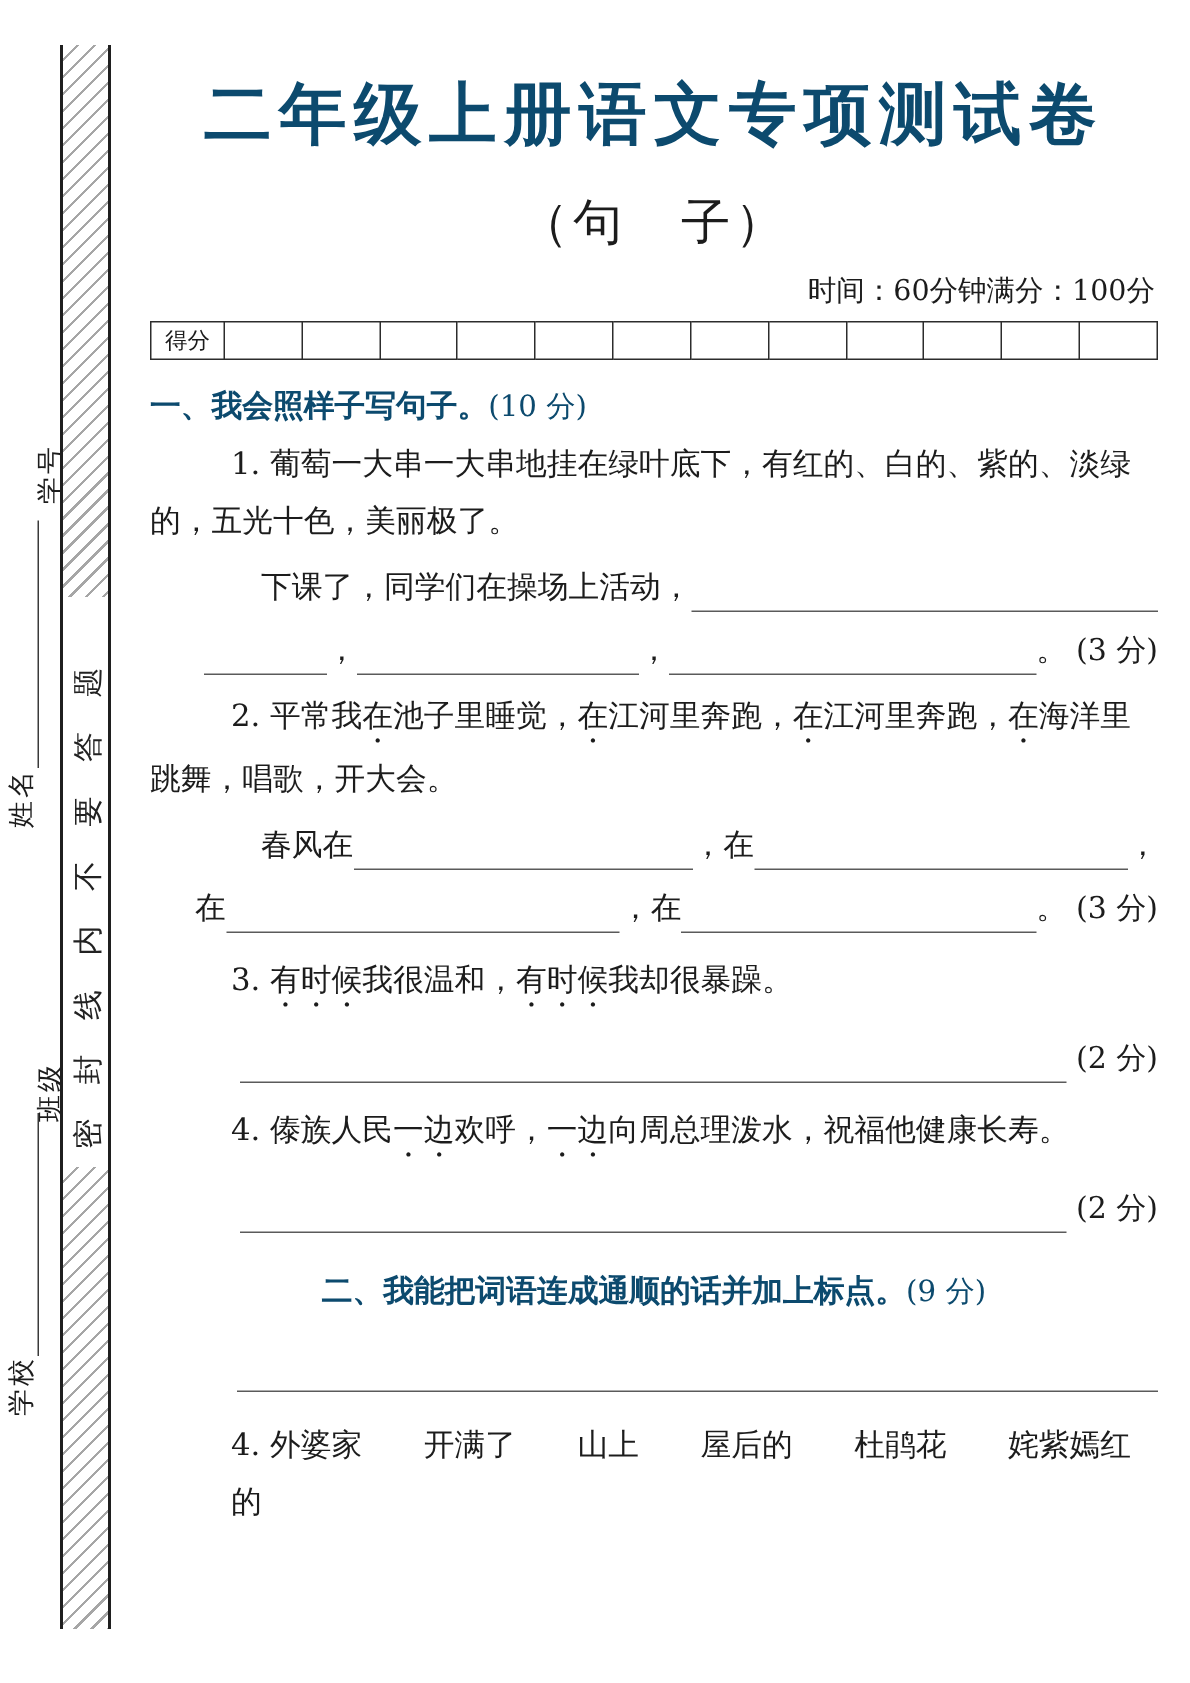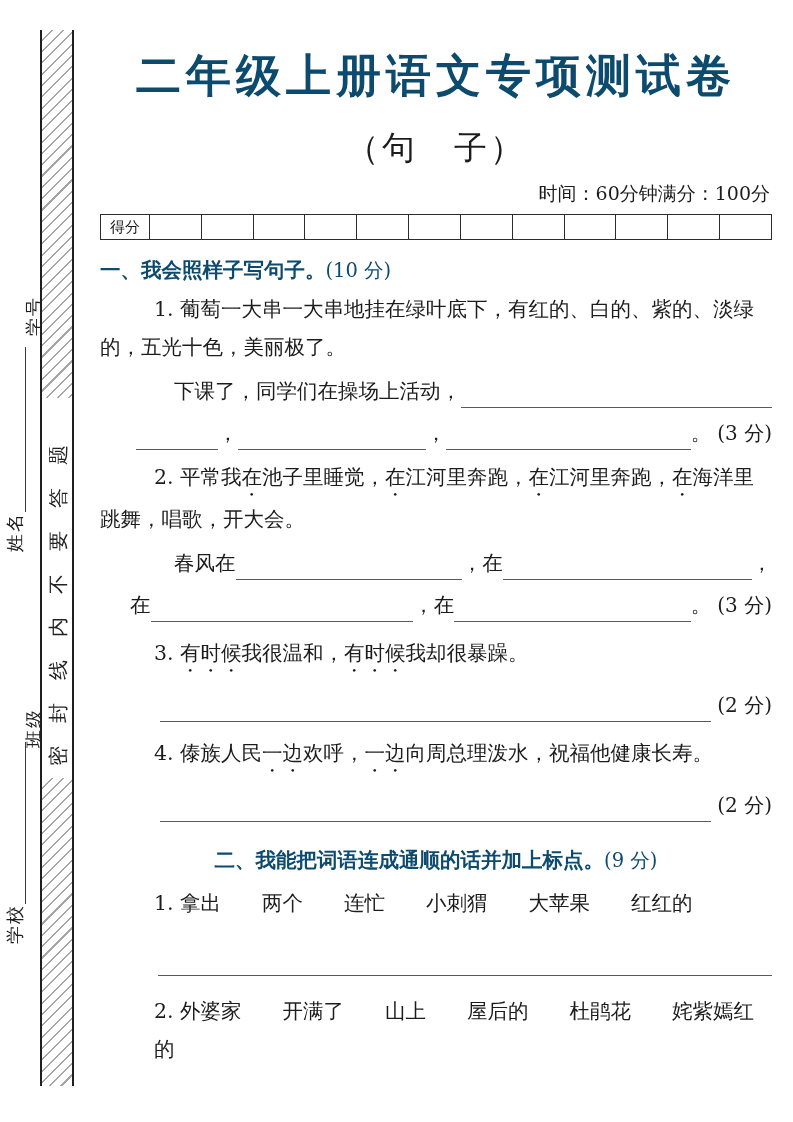--- a/index.html
+++ b/index.html
@@ -150,23 +150,22 @@
   <p class="para" style="margin-top:12px;"><span>4. 傣族人民</span><span class="em-dot">一边</span><span>欢呼，</span><span class="em-dot">一边</span><span>向周总理泼水，祝福他健康长寿。</span></p>
   <div class="ansrow pad60" style="margin-top:8px;">
     <span class="wl"></span>
     <span class="pts2">(2 分)</span>
   </div>
 
   <div class="sec-h" style="margin-top:24px;text-align:center;">
     <span>二、我能把词语连成通顺的话并加上标点。</span><span class="pts">(9 分)</span>
   </div>
 
-  <p class="words">1. 拿出　　两个　　连忙　　小刺猬　　大苹果　　红红的</p>
   <div class="blankrow">
     <span class="wl"></span>
   </div>
 
-  <p class="words" style="margin-top:16px;">2. 外婆家　　开满了　　山上　　屋后的　　杜鹃花　　姹紫嫣红的</p>
+  <p class="words" style="margin-top:16px;">4. 外婆家　　开满了　　山上　　屋后的　　杜鹃花　　姹紫嫣红的</p>
   <div class="blankrow" style="margin-top:26px;">
     
   </div>
 
 </div>
 
 </body></html>

